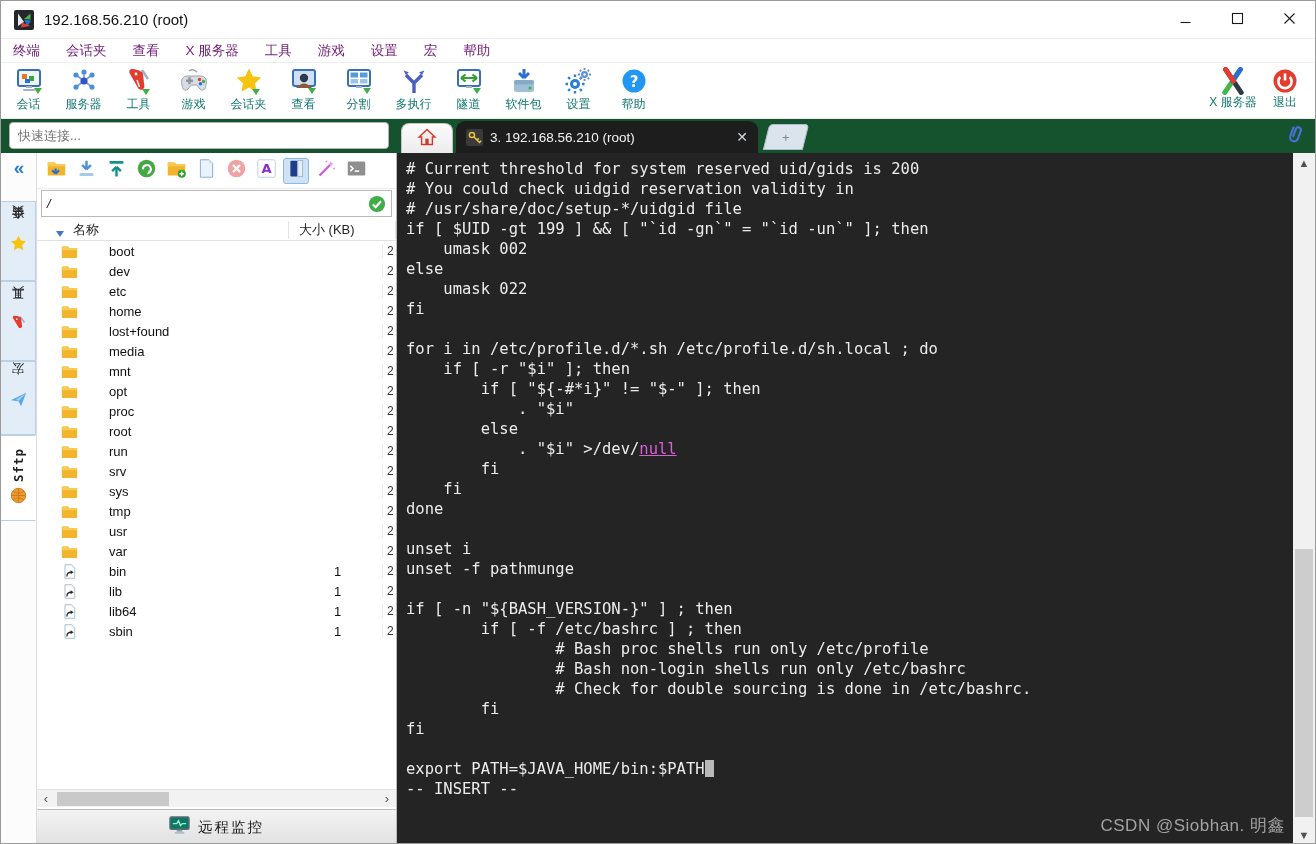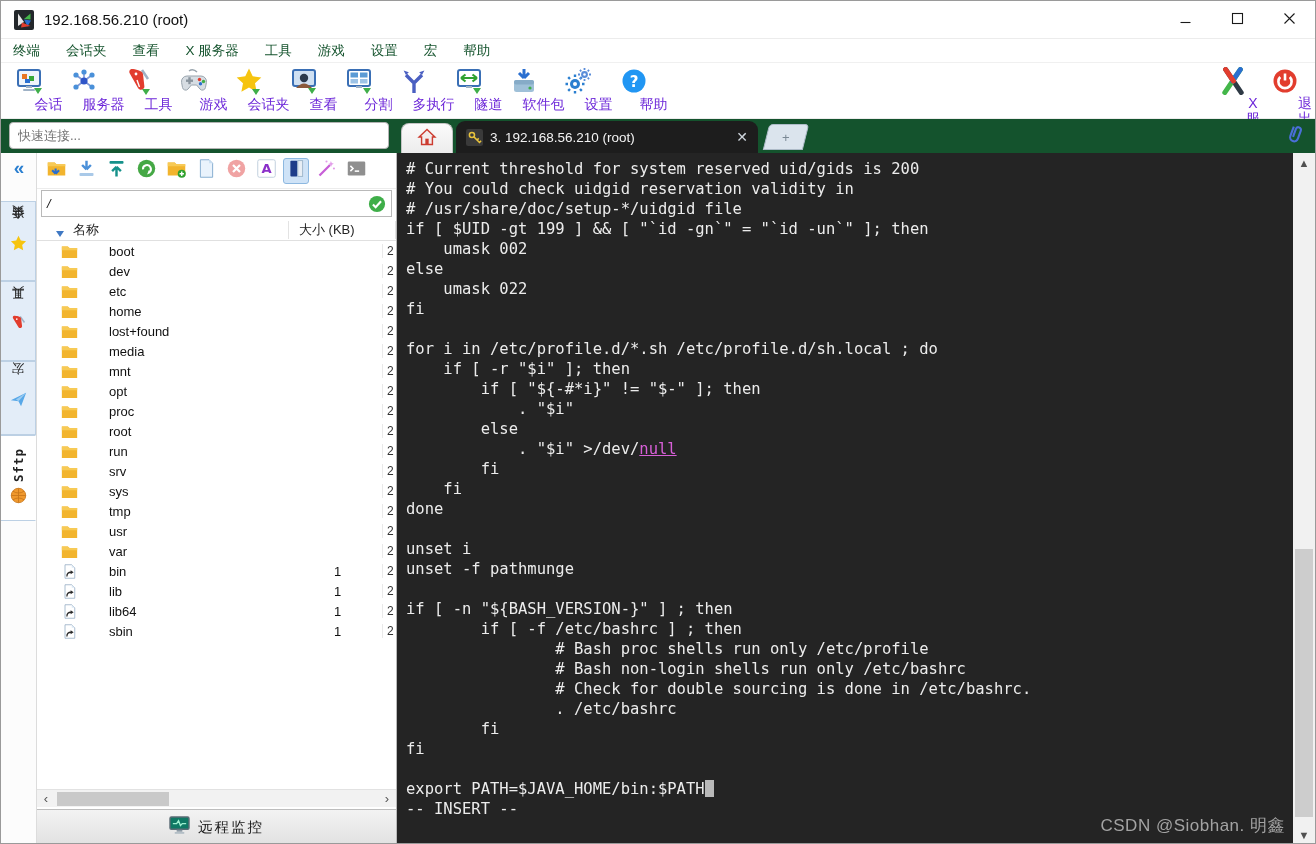--- a/index.html
+++ b/index.html
@@ -8,28 +8,28 @@
   .window{position:relative;width:1316px;height:844px;background:#fff;overflow:hidden;border:1px solid #9a9a9a;}
   
   .titlebar{position:absolute;left:0;top:0;width:100%;height:38px;background:#fff;display:flex;align-items:center;border-bottom:1px solid #ececec;}
   .app-icon{width:20px;height:20px;margin-left:13px;}
   .title-text{margin-left:10px;font-size:15px;color:#111;}
   .win-controls{position:absolute;right:0;top:0;height:38px;display:flex;}
   .wc{width:52px;height:38px;display:flex;align-items:center;justify-content:center;cursor:pointer;}
   .wc svg{width:13px;height:13px;}
   
   .menubar{position:absolute;left:0;top:38px;width:100%;height:24px;background:#fff;display:flex;align-items:center;padding-left:12px;gap:26px;border-bottom:1px solid #f0f0f0;}
-  .menu-item{font-size:13.5px;color:#14532d;cursor:default;}
+  .menu-item{font-size:13.5px;color:#701a75;cursor:default;}
   
   .toolbar{position:absolute;left:0;top:62px;width:100%;height:56px;background:#fff;display:flex;align-items:flex-start;border-bottom:1px solid #ececec;}
   .tb-group{display:flex;}
   .tb-item{width:55px;display:flex;flex-direction:column;align-items:center;padding-top:4px;cursor:pointer;}
   .tb-ico{width:28px;height:28px;display:block;}
   .tb-ico svg{width:28px;height:28px;}
-  .tb-label{font-size:14px;color:#6d28d9;margin-top:1px;white-space:nowrap;margin-left:40px;}
+  .tb-label{font-size:12px;color:#0f766e;margin-top:1px;white-space:nowrap;}
   .tb-right{position:absolute;right:4px;top:0;display:flex;}
   .tb-right .tb-item{width:52px;}
   .tb-right .tb-label{white-space:normal;text-align:center;line-height:1.05;}
   
   .tabrow{position:absolute;left:0;top:118px;width:100%;height:34px;background:#14532d;}
   .quick-connect{position:absolute;left:8px;top:3px;width:380px;height:27px;border:1px solid #b3b3b3;border-radius:4px;font-size:13px;padding:0 8px;color:#333;outline:none;font-family:"Liberation Sans",sans-serif;}
   .tab-home{position:absolute;left:400px;top:4px;width:52px;height:30px;background:linear-gradient(#fbfbfb,#ececec);border:1px solid #c4c4c4;border-bottom:none;border-radius:8px 8px 0 0;display:flex;align-items:center;justify-content:center;cursor:pointer;}
   .tab-home svg{width:20px;height:20px;}
   .tab-active{position:absolute;left:455px;top:2px;width:302px;height:32px;background:#1d1d1d;border-radius:9px 9px 0 0;display:flex;align-items:center;padding:0 10px;cursor:pointer;}
   .tab-active .key{width:17px;height:17px;margin-right:7px;flex:none;}
@@ -708,21 +708,20 @@
           <div class="tline">done</div>
           <div class="tline">&nbsp;</div>
           <div class="tline">unset i</div>
           <div class="tline">unset -f pathmunge</div>
           <div class="tline">&nbsp;</div>
           <div class="tline">if [ -n "${BASH_VERSION-}" ] ; then</div>
           <div class="tline">        if [ -f /etc/bashrc ] ; then</div>
           <div class="tline">                # Bash proc shells run only /etc/profile</div>
           <div class="tline">                # Bash non-login shells run only /etc/bashrc</div>
           <div class="tline">                # Check for double sourcing is done in /etc/bashrc.</div>
-          <div class="tline">                . /etc/bashrc</div>
           <div class="tline">        fi</div>
           <div class="tline">fi</div>
           <div class="tline">&nbsp;</div>
           <div class="tline"><span class="seg-fg">export PATH=$JAVA_HOME/bin:$PATH</span><span class="seg-cursor"></span></div>
           <div class="tline">-- INSERT --</div>
         </div>
       <div class="watermark">CSDN @Siobhan. 明鑫</div>
     </div>
 
     <div class="vscroll">

